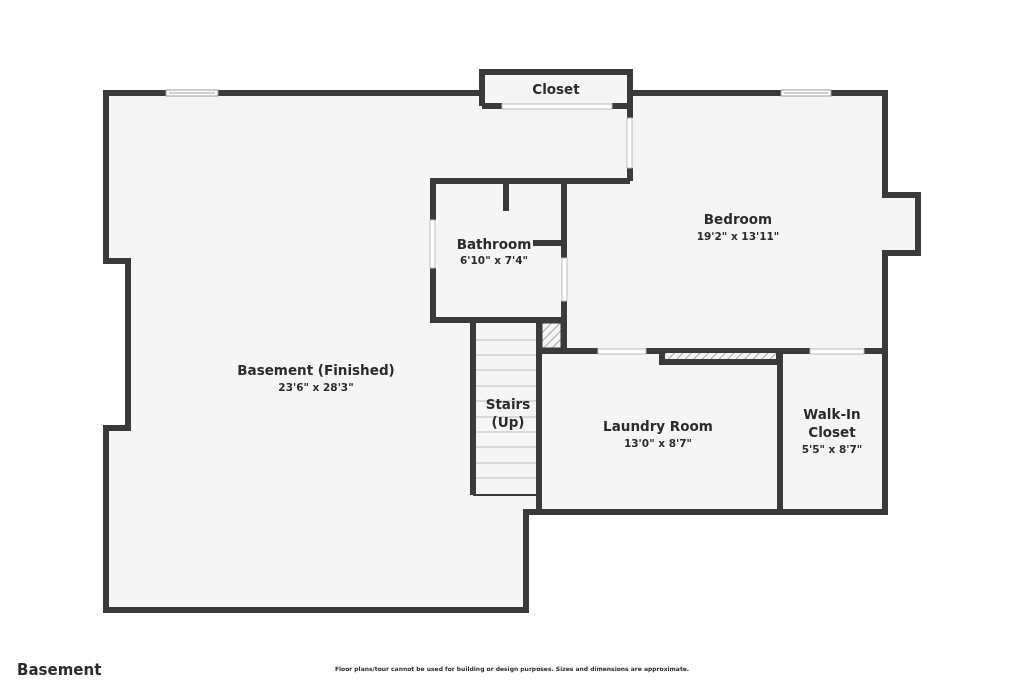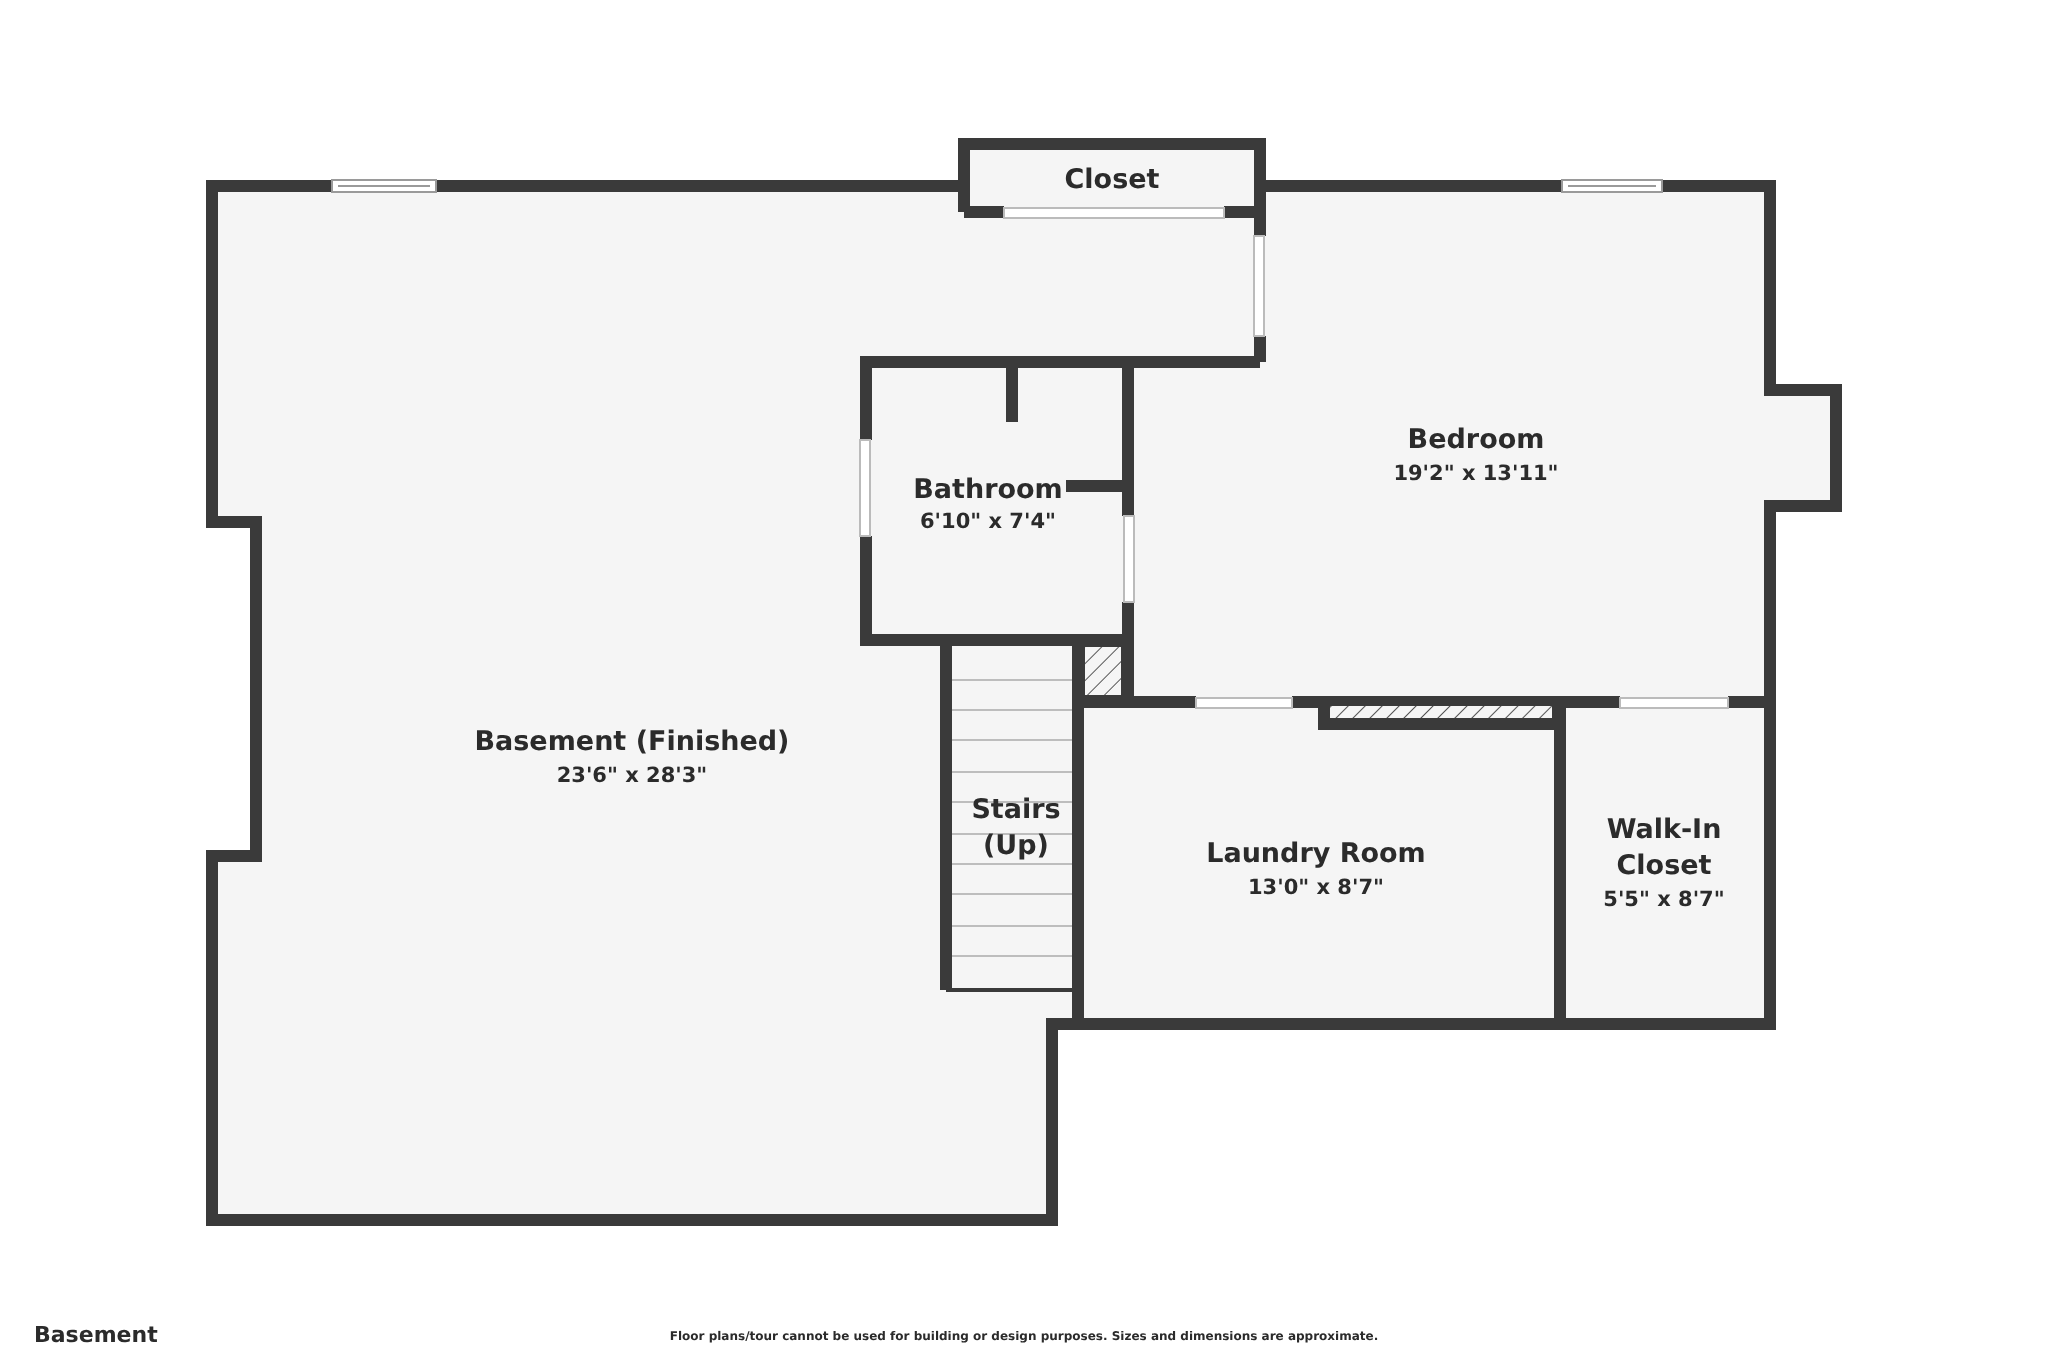--- a/index.html
+++ b/index.html
@@ -1,20 +1,20 @@
 <!DOCTYPE html>
 <html><head>
 <meta charset="utf-8">
 <style>
   html, body { margin:0; padding:0; background:#ffffff; }
   body { width:1024px; height:683px; position:relative; overflow:hidden; font-family:"DejaVu Sans", sans-serif; }
   #plan { position:absolute; left:0; top:0; width:1024px; height:683px; }
   .room-name { font-family:"DejaVu Sans", sans-serif; font-weight:bold; fill:#2b2b2b; font-size:13.5px; text-anchor:middle; }
   .room-dim  { font-family:"DejaVu Sans", sans-serif; font-weight:bold; fill:#2b2b2b; font-size:10.5px; text-anchor:middle; }
-  .footer-label { position:absolute; left:17px; top:661px; font-size:11px; font-weight:bold; color:#2b2b2b; }
+  .footer-label { position:absolute; left:17px; top:661px; font-size:15px; font-weight:bold; color:#2b2b2b; }
   .disclaimer { position:absolute; left:0; width:1024px; top:665px; text-align:center; font-size:6px; font-weight:bold; color:#2b2b2b; }
 </style>
 </head>
 <body>
 
 <svg id="plan" viewBox="0 0 1024 683">
   <defs>
     <pattern id="hatch" width="6" height="6" patternUnits="userSpaceOnUse" patternTransform="rotate(45)">
       <rect width="6" height="6" fill="#f5f5f5"></rect>
       <line x1="0" y1="0" x2="0" y2="6" stroke="#555" stroke-width="1"></line>

